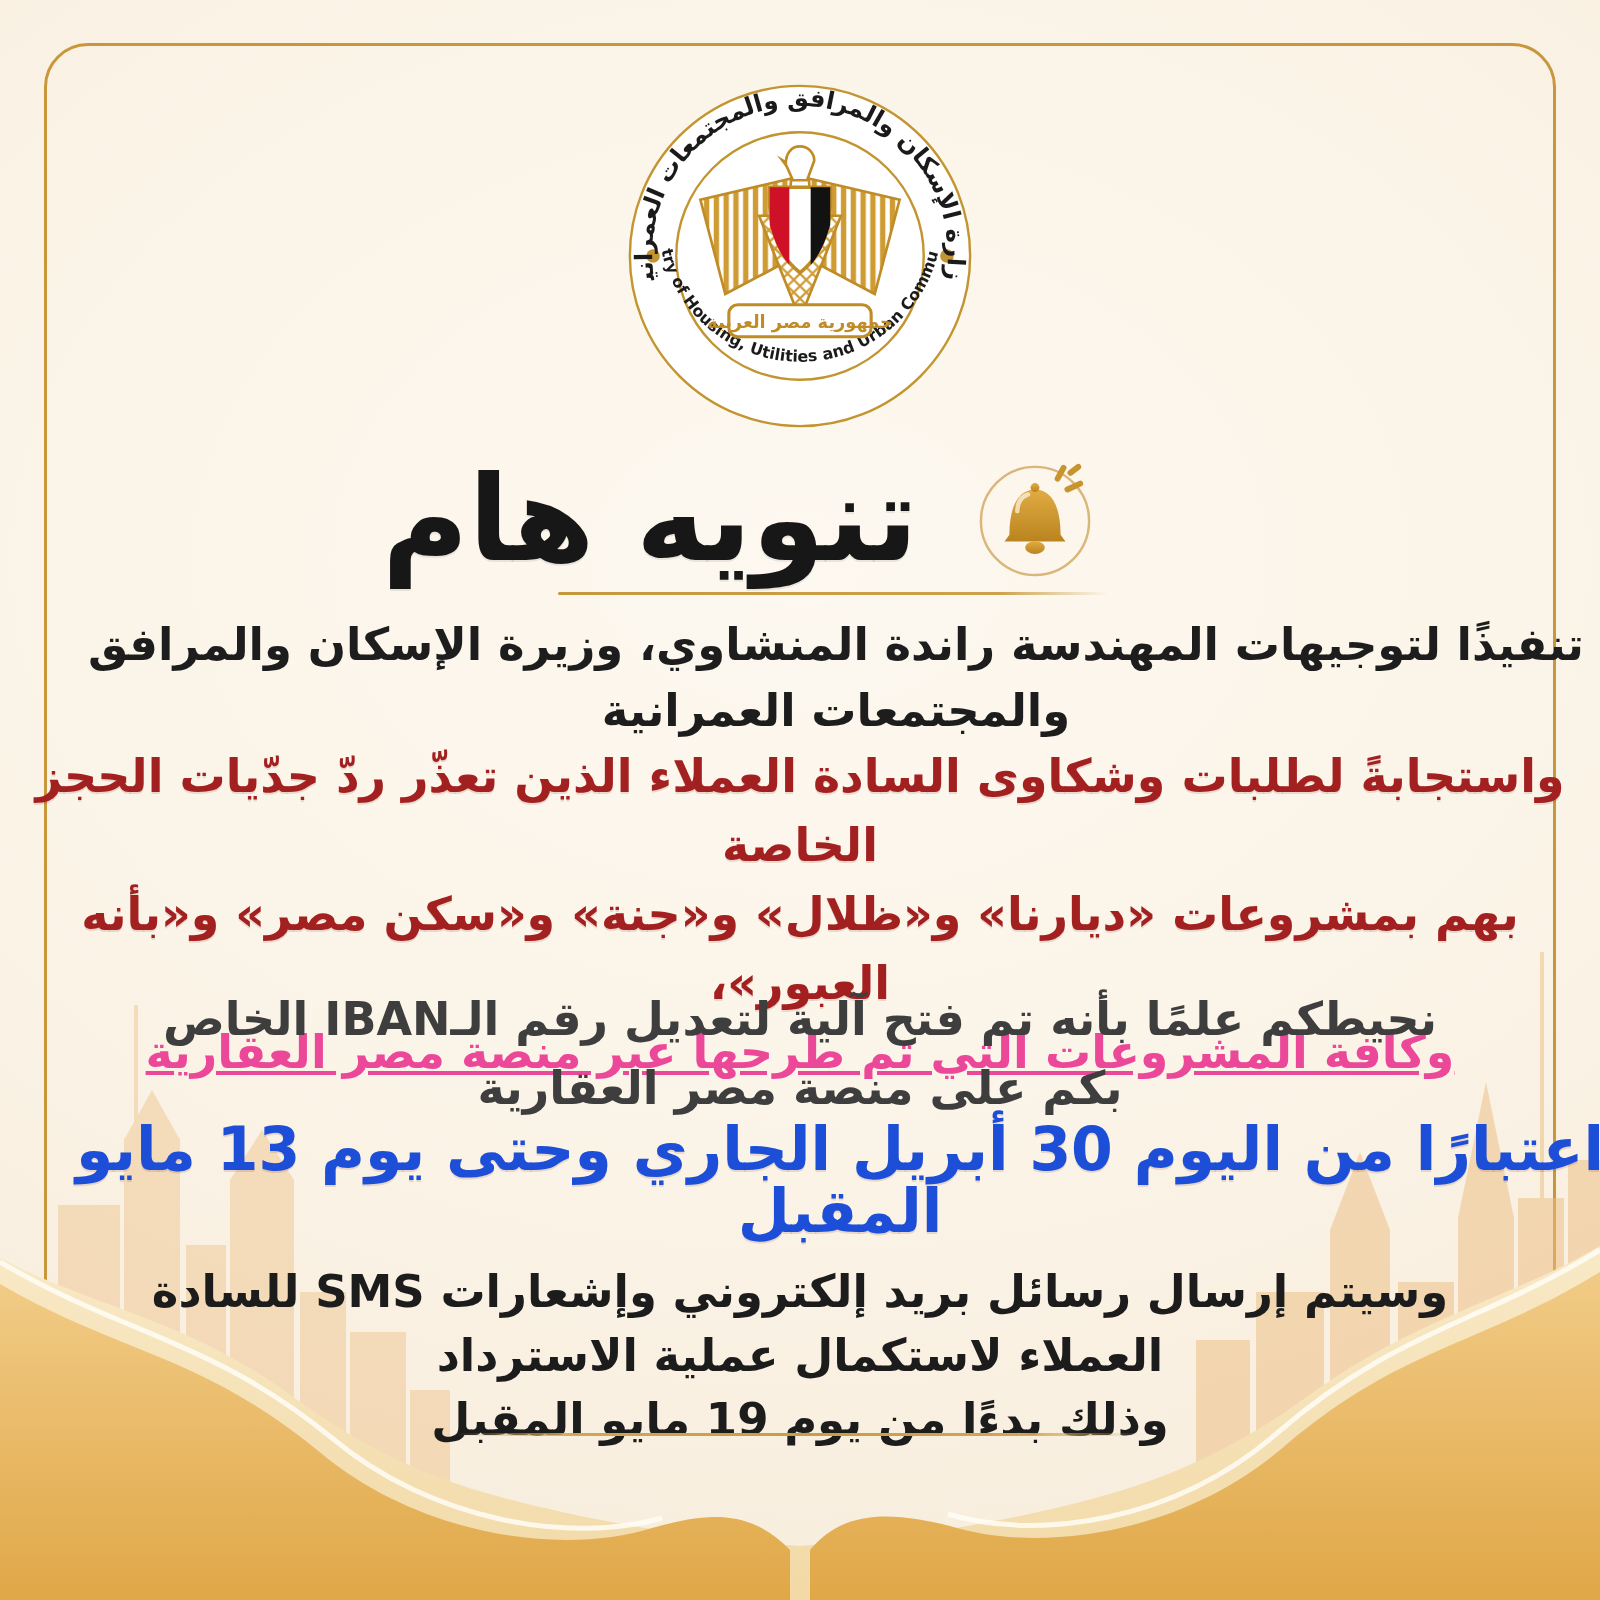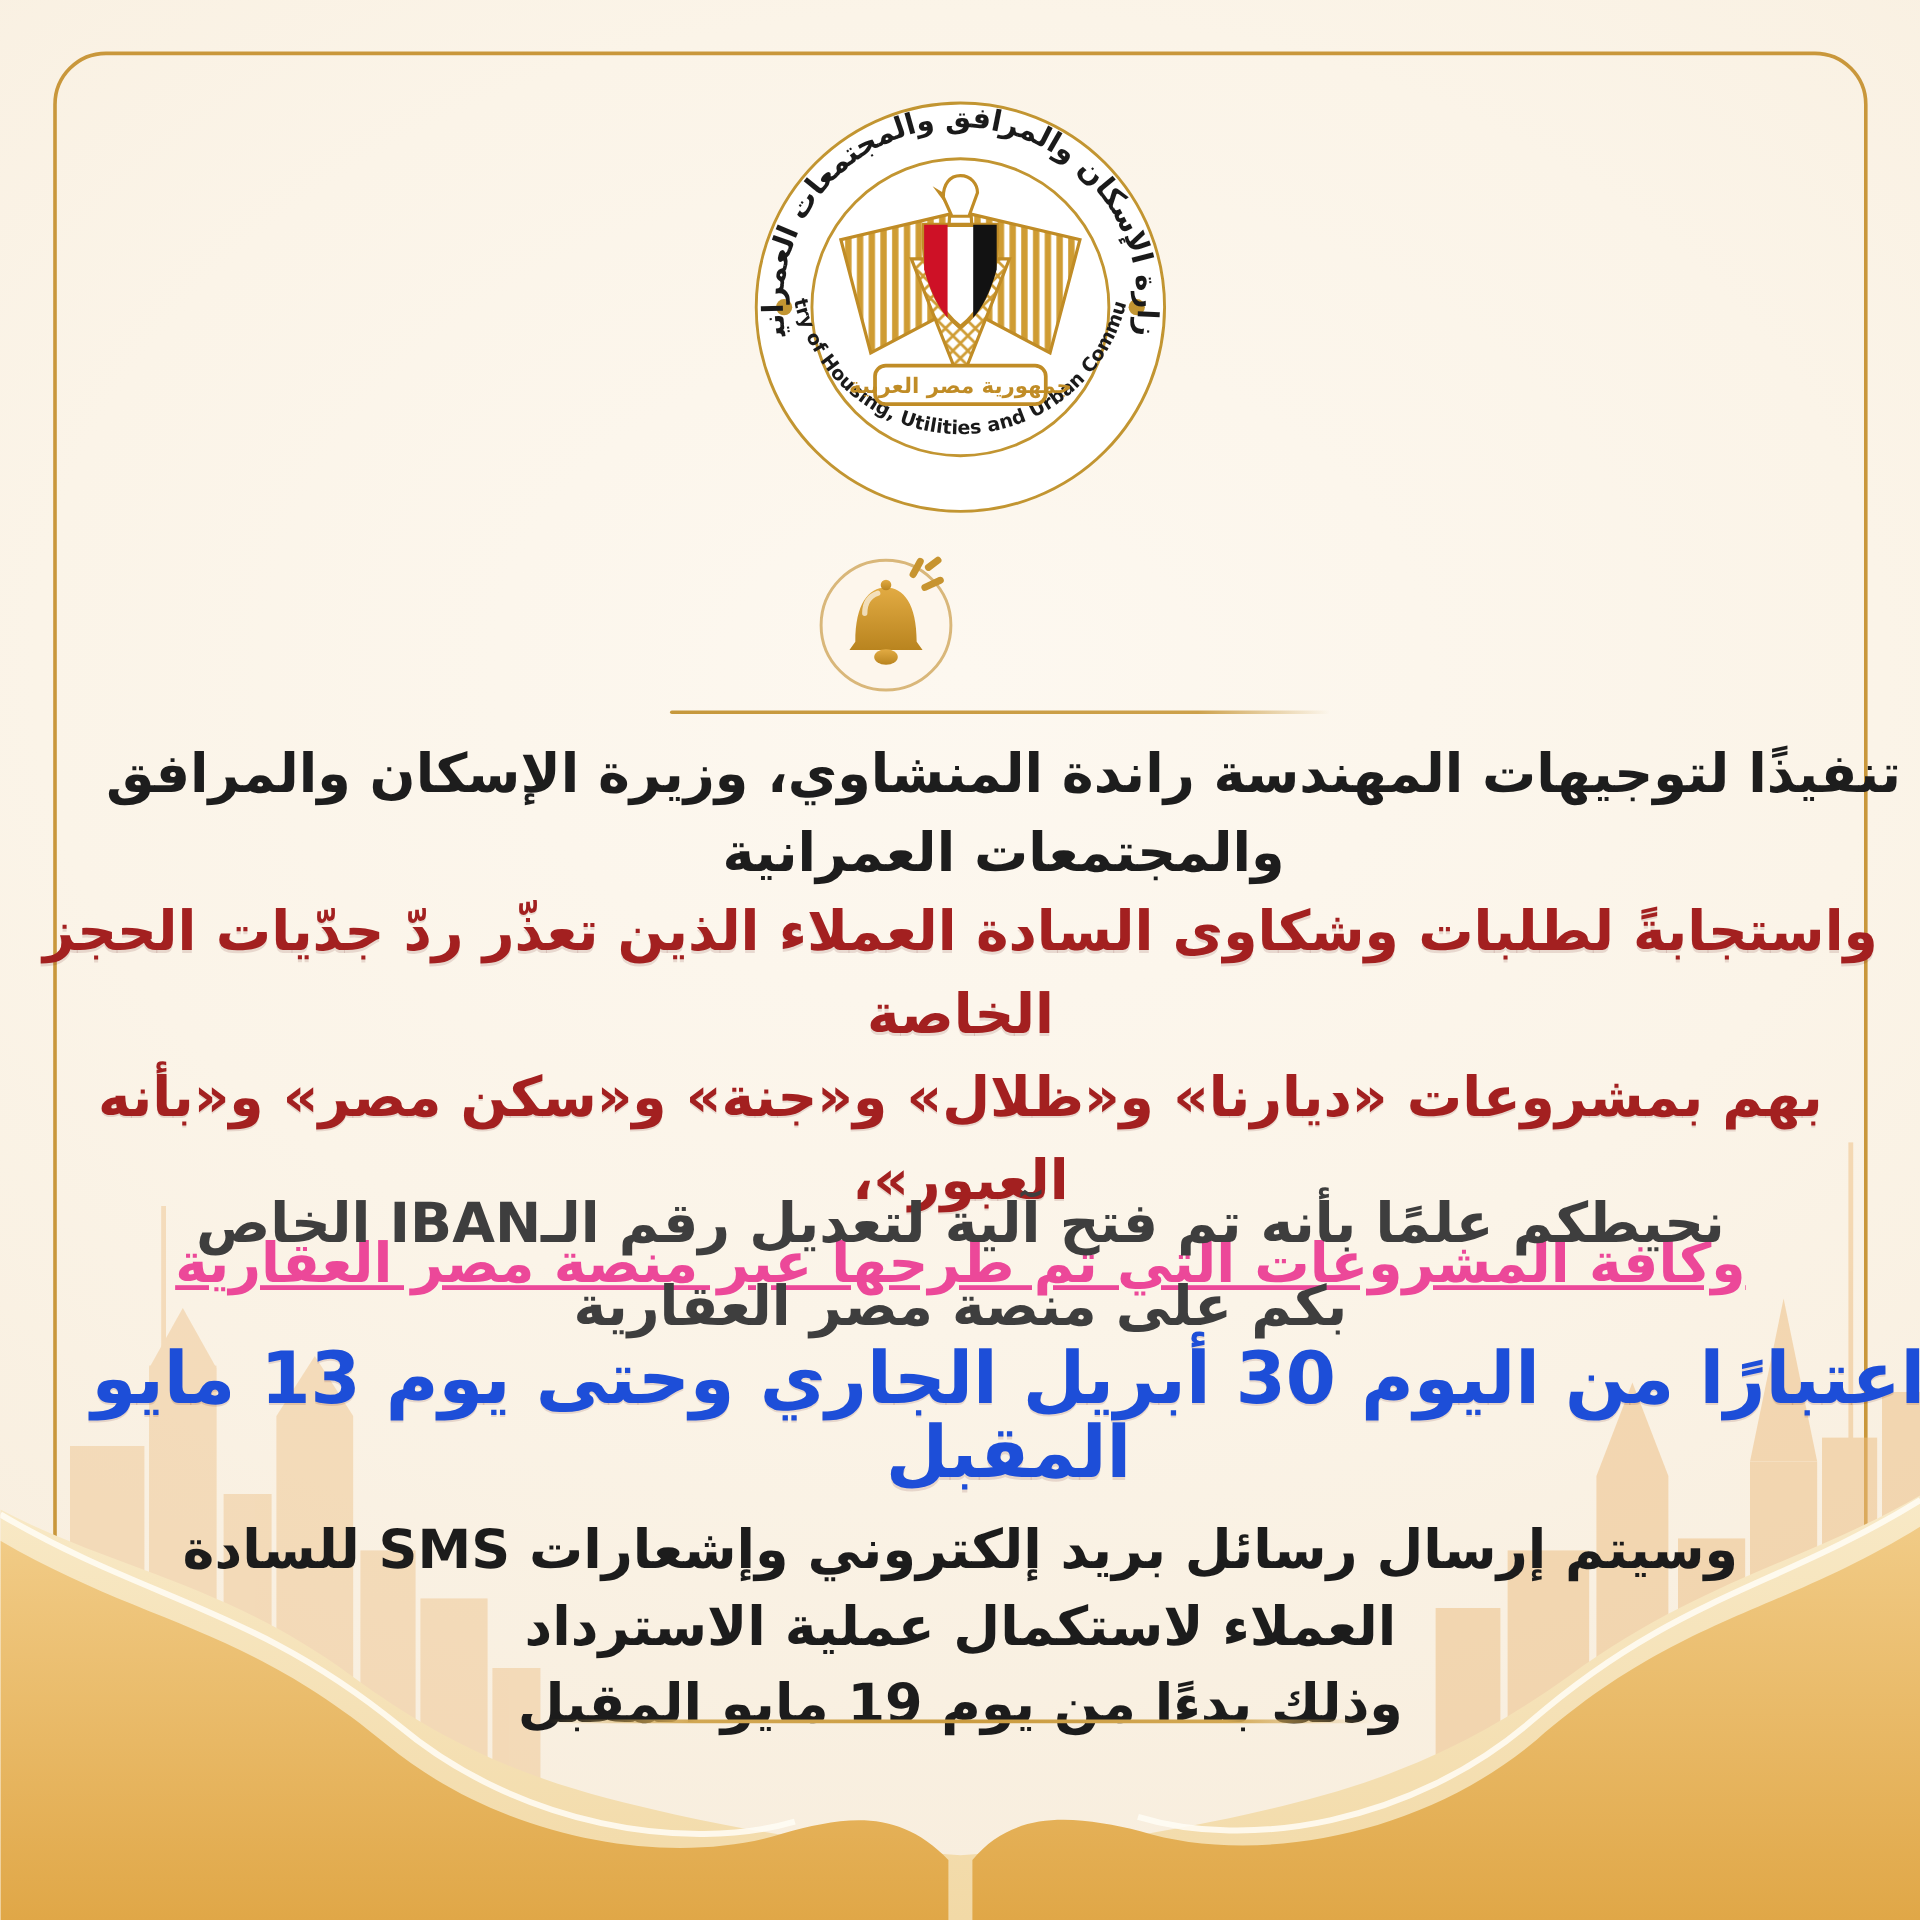--- a/index.html
+++ b/index.html
@@ -175,20 +175,21 @@
         <circle cx="0" cy="2" r="55" fill="#fdf6ec" stroke="#d9b77a" stroke-width="2.5"></circle>
         <path d="M-26,16 C-26,-16 -15,-30 0,-30 C15,-30 26,-16 26,16 L31,23 L-31,23 Z" fill="url(#bellGold)"></path>
         <circle cx="0" cy="-32" r="4.5" fill="url(#bellGold)"></circle>
         <ellipse cx="0" cy="29" rx="10" ry="6.5" fill="url(#bellGold)"></ellipse>
         <path d="M-18,-8 C-18,-18 -13,-23 -7,-25" fill="none" stroke="#ffffff" stroke-width="4.5" stroke-linecap="round" opacity="0.65"></path>
         <path d="M23,-41 L29,-52" stroke="#c79430" stroke-width="6" stroke-linecap="round"></path>
         <path d="M33,-30 L46,-36" stroke="#c79430" stroke-width="6" stroke-linecap="round"></path>
         <path d="M36,-47 L44,-53" stroke="#c79430" stroke-width="6" stroke-linecap="round"></path>
       </svg>
     </div>
+    <div class="main-title">تنويه هام</div>
   </div>
   <div class="title-underline"></div>
 
   <div class="tblock p1">
     <span class="ln">تنفيذًا لتوجيهات المهندسة راندة المنشاوي، وزيرة الإسكان والمرافق</span>
     <span class="ln">والمجتمعات العمرانية</span>
   </div>
 
   <div class="tblock p2">
     <span class="ln red">واستجابةً لطلبات وشكاوى السادة العملاء الذين تعذّر ردّ جدّيات الحجز الخاصة</span>

